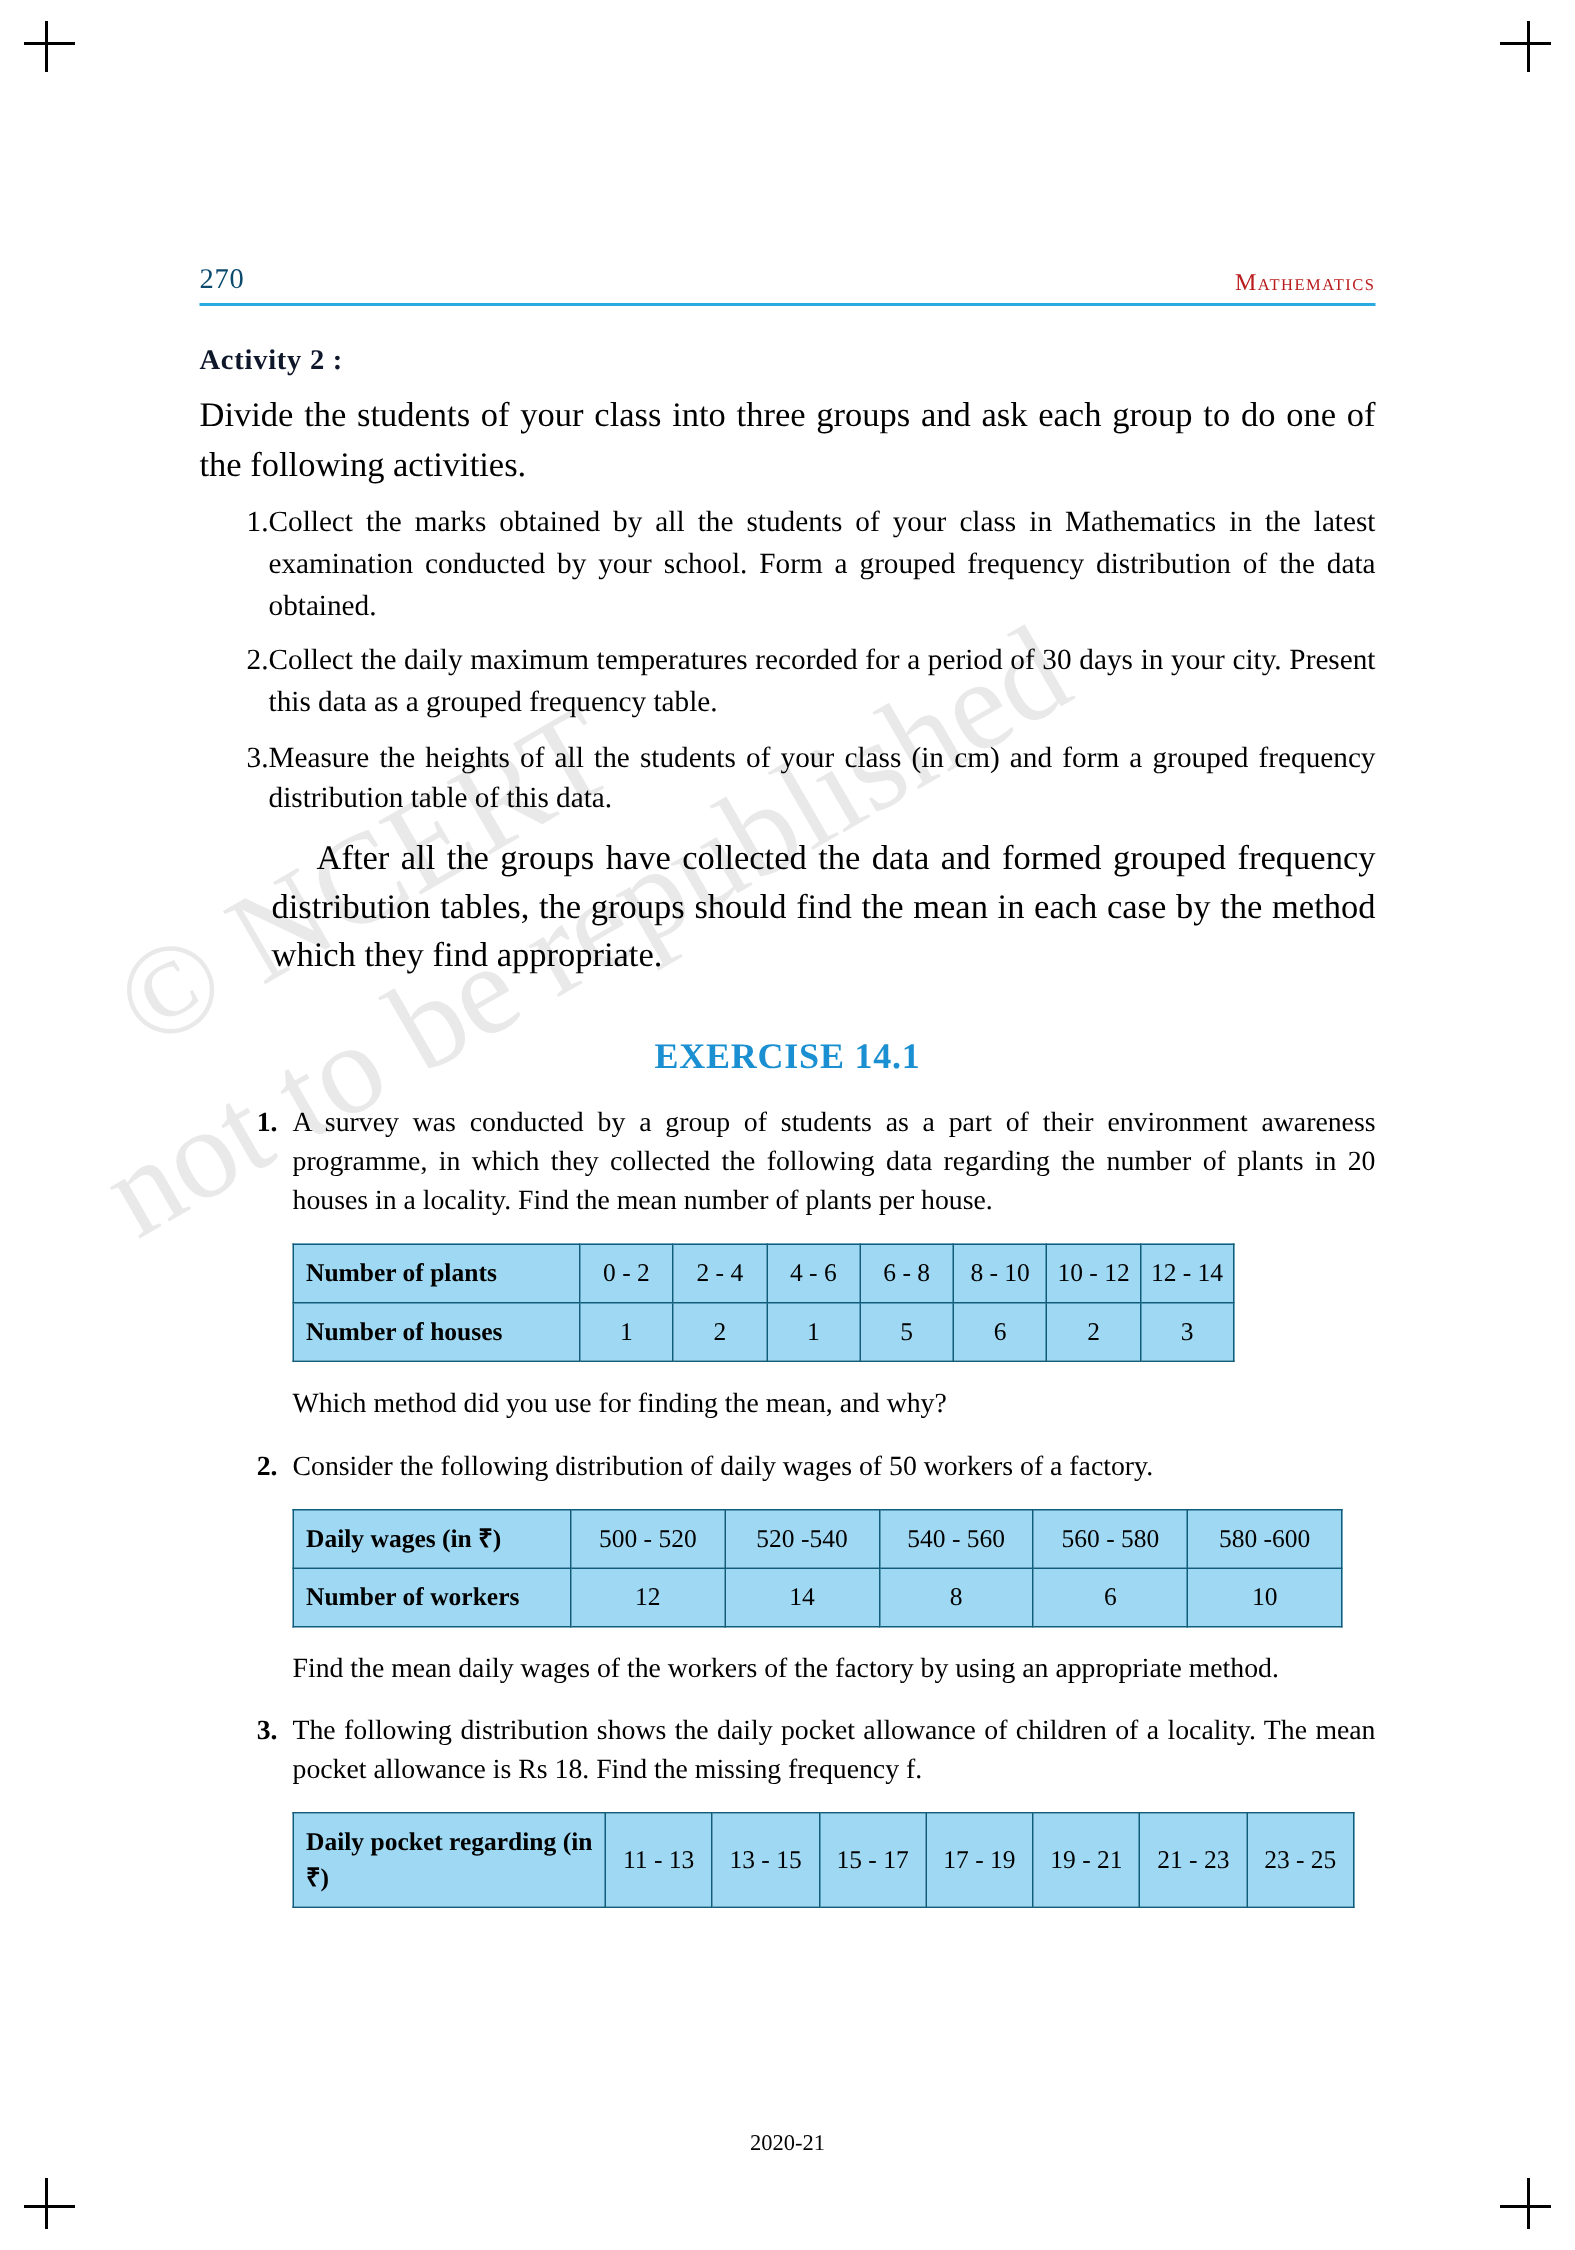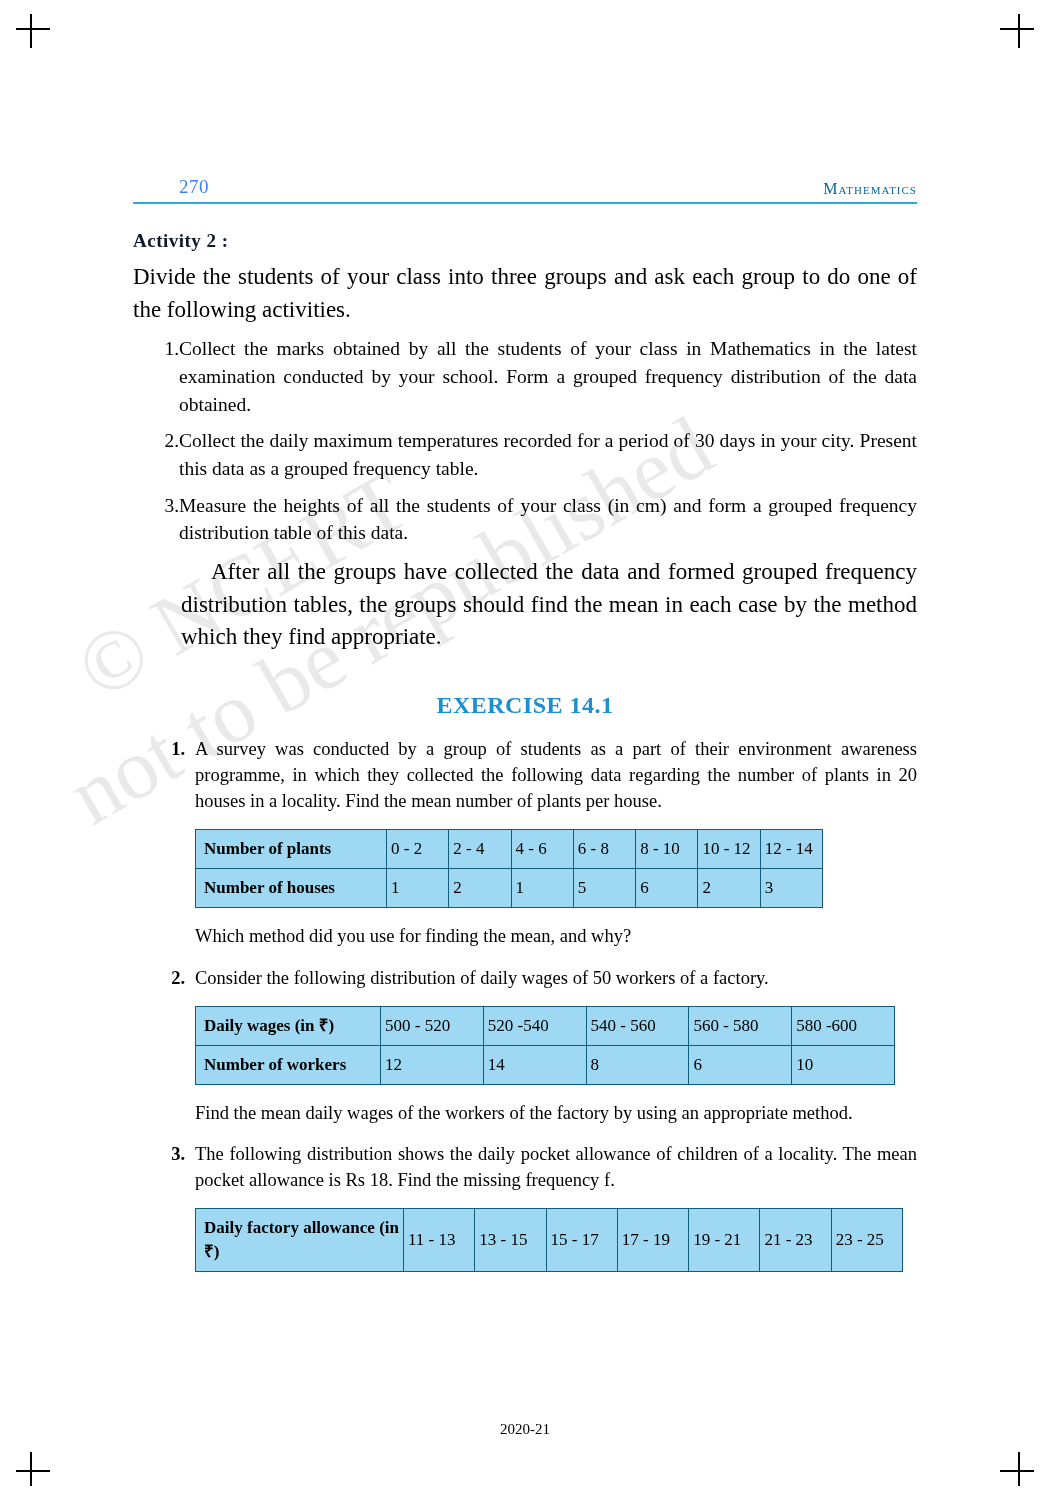--- a/index.html
+++ b/index.html
@@ -40,27 +40,26 @@
 
   
   .pg-header {
     display: flex;
     justify-content: space-between;
     align-items: flex-end;
     border-bottom: 2px solid #29ABE2;
     padding-bottom: 4px;
   }
   .pg-num {
-    color: #3b82f6;
+    color: #0c4a6e;
     font-size: 19px;
     letter-spacing: 0.5px;
-    margin-left: 46px;
   }
   .pg-subject {
-    color: #0369a1;
+    color: #b91c1c;
     font-size: 16px;
     font-variant: small-caps;
     letter-spacing: 1px;
   }
 
   .activity-title {
     color: #0f172a;
     font-weight: bold;
     font-size: 19px;
     margin-top: 26px;
@@ -134,20 +133,21 @@
   
   table.data {
     border-collapse: collapse;
     margin-top: 14px;
     margin-left: 0;
     table-layout: fixed;
   }
   table.data td {
     border: 1px solid #0f5d7a;
     background: #9fd8f2;
+    text-align: center;
     font-size: 17px;
     padding: 7px 4px;
     height: 24px;
   }
   table.data td.rowhead {
     font-weight: bold;
     text-align: left;
     padding-left: 8px;
   }
   .t1 { width: 628px; font-family: Liberation Serif, serif; }
@@ -308,21 +308,21 @@
         <div class="followup">Find the mean daily wages of the workers of the factory by using an appropriate method.</div>
       </li>
 
       <li>
         <span class="pmarker">3.</span>
         <span>The following distribution shows the daily pocket allowance of children of a locality. The mean pocket allowance is Rs 18. Find the missing frequency f.</span>
 
         <table class="data t3">
           <tbody>
               <tr>
-            <td class="rowhead tall">Daily factory allowance (in ₹)</td>
+            <td class="rowhead tall">Daily pocket regarding (in ₹)</td>
             <td>11 - 13</td>
             <td>13 - 15</td>
             <td>15 - 17</td>
             <td>17 - 19</td>
             <td>19 - 21</td>
             <td>21 - 23</td>
             <td>23 - 25</td>
           </tr>
         </tbody>
           </table>

